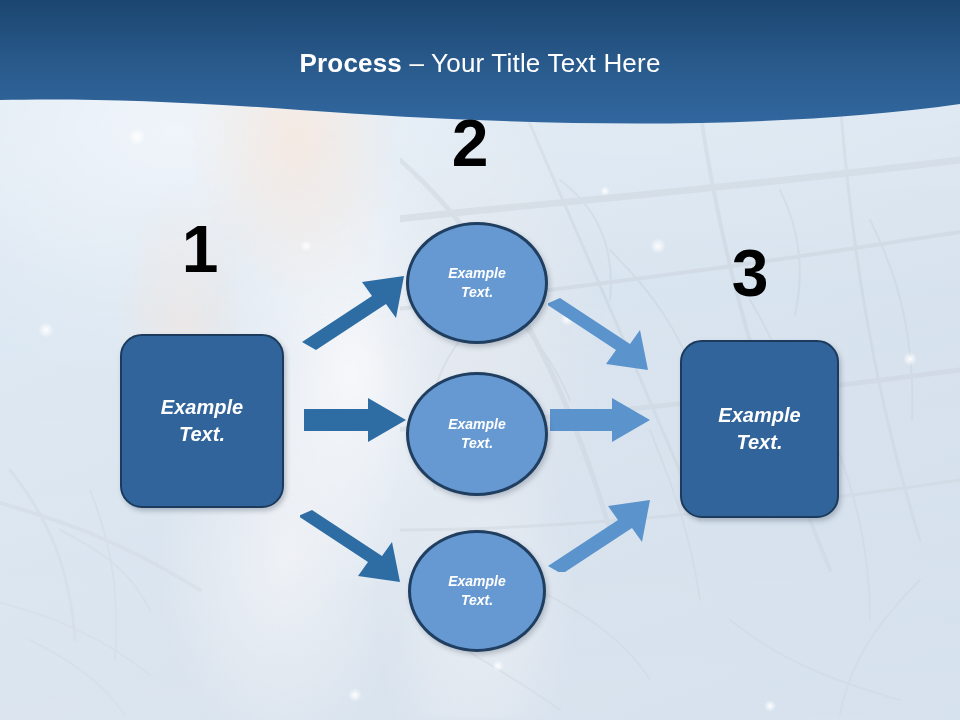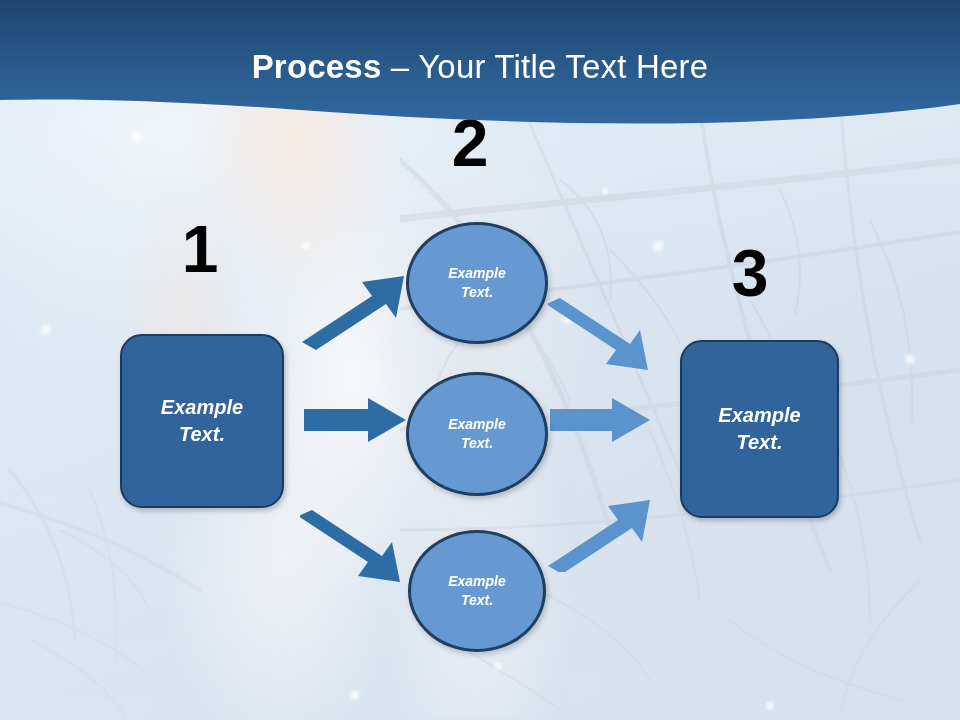--- a/index.html
+++ b/index.html
@@ -90,21 +90,21 @@
     width: 960px;
     height: 140px;
   }
   .header-title {
     position: absolute;
     left: 0;
     top: 48px;
     width: 960px;
     text-align: center;
     color: #ffffff;
-    font-size: 33px;
+    font-size: 26px;
     letter-spacing: 0.2px;
     white-space: nowrap;
   }
   .header-title .t-bold { font-weight: bold; }
   .header-title .t-light { font-weight: normal; }
 
   
   .step-num {
     position: absolute;
     color: #000000;

